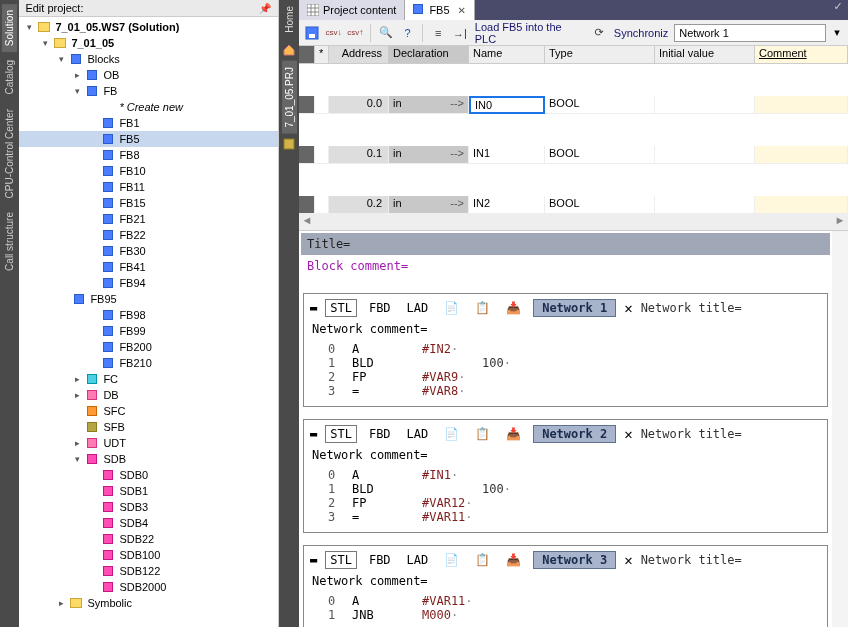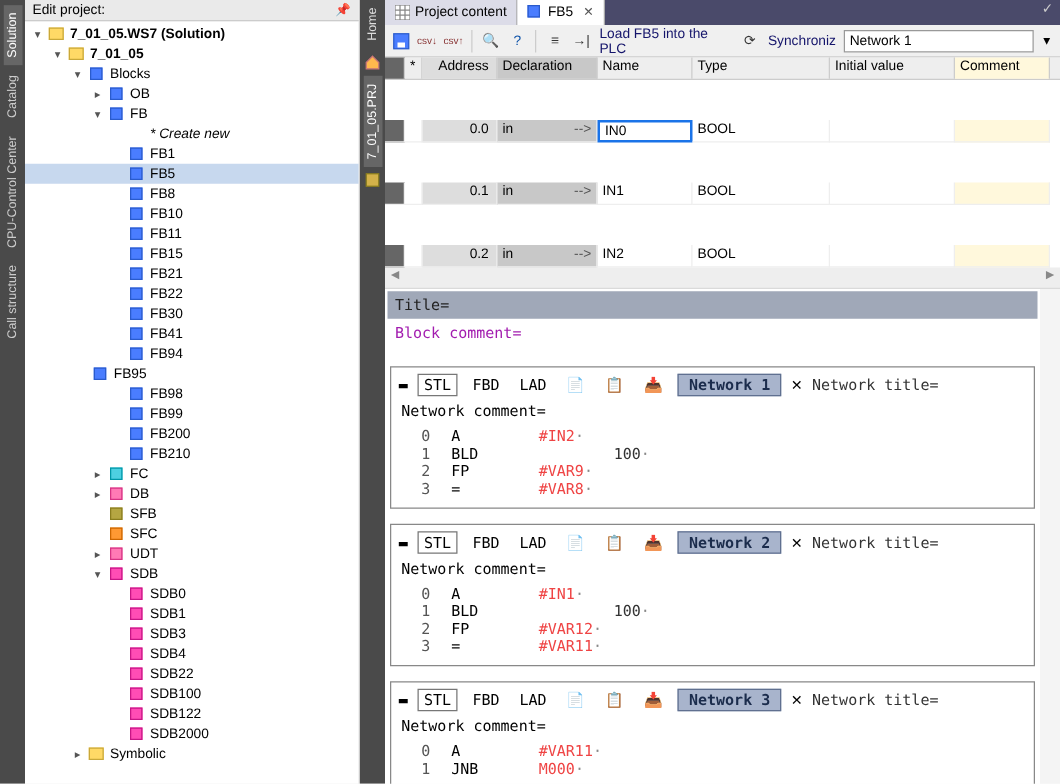--- a/index.html
+++ b/index.html
@@ -56,42 +56,42 @@
 .var-head > div { border-right: 1px solid #ccc; padding: 1px 4px; font-size: 11px; }
 .var-row { display: flex; height: 18px; margin-top: 32px; }
 .var-row > div { border-right: 1px solid #eee; border-bottom: 1px solid #eee; padding: 1px 4px; font-size: 11px; }
 .vc-mark { width: 16px; background: #666; }
 .vc-star { width: 14px; }
 .vc-addr { width: 60px; text-align: right; background: #ddd; padding-right: 6px !important; }
 .vc-decl { width: 80px; background: #c8c8c8; }
 .vc-name { width: 76px; }
 .vc-type { width: 110px; }
 .vc-init { width: 100px; }
-.vc-comm { width: 76px; background: #fff8dc; }
+.vc-comm { width: 93px; background: #fff8dc; text-decoration: underline; }
 .var-row.sel .vc-name { border: 2px solid #1a73e8; background: #fff; }
 .var-scroll { height: 16px; background: #eee; display: flex; }
 .var-scroll-track { flex: 1; }
 .var-scroll-btn { width: 16px; text-align: center; color: #888; }
 
 .code-area { flex: 1; overflow: auto; background: #fff; padding: 2px; font-family: Consolas, monospace; }
 .title-block { background: #a0a8b8; color: #222; padding: 4px 6px; margin-bottom: 2px; font-family: Consolas, monospace; font-size: 12px; }
 .block-comment { background: #fff; color: #a21caf; padding: 2px 6px 12px 6px; margin-bottom: 8px; font-family: Consolas, monospace; font-size: 12px; }
 .net-block { border: 1px solid #888; margin: 6px 2px 12px 2px; padding: 4px 6px; }
 .net-toolbar { display: flex; align-items: center; gap: 8px; height: 20px; font-size: 12px; }
 .net-tb-item { padding: 1px 4px; cursor: pointer; }
 .net-tb-item.boxed { border: 1px solid #777; }
 .net-badge { background: #a8b4cc; border: 1px solid #607090; padding: 1px 8px; font-weight: bold; color: #1b2c4c; }
 .net-x { font-weight: bold; font-size: 14px; }
 .net-title { font-family: Consolas, monospace; color: #333; }
 .net-comment { padding: 4px 2px; font-family: Consolas, monospace; font-size: 12px; }
 .stl { font-family: Consolas, monospace; font-size: 12px; padding: 2px 2px 4px 18px; }
 .stl-row { display: flex; }
 .stl-ln { width: 24px; color: #555; }
 .stl-op { width: 70px; }
-.stl-arg { color: #ef4444; }
+.stl-arg { color: #7f1d1d; }
 .stl-arg2 { padding-left: 60px; color: #333; }
 .dots { color: #888; letter-spacing: -1px; }
 
 .scroll-v { width: 16px; background: #f4f4f4; }
 svg { display: block; }
 </style>
 </head>
 <body>
 
 <div class="vbar">
@@ -277,30 +277,30 @@
       <div class="tree-row" style="padding-left: 52px;">
         <span class="tree-caret">▸</span>
         <span class="tree-ico">
           <span class="ico-block ico-pink"></span>
         </span>
         <span class="tree-label">DB</span>
       </div>
       <div class="tree-row" style="padding-left: 52px;">
         <span class="tree-caret empty">·</span>
         <span class="tree-ico">
+          <span class="ico-block ico-orange"></span>
+        </span>
+        <span class="tree-label">SFC</span>
+      </div>
+      <div class="tree-row" style="padding-left: 52px;">
+        <span class="tree-caret empty">·</span>
+        <span class="tree-ico">
           <span class="ico-block ico-olive"></span>
         </span>
         <span class="tree-label">SFB</span>
-      </div>
-      <div class="tree-row" style="padding-left: 52px;">
-        <span class="tree-caret empty">·</span>
-        <span class="tree-ico">
-          <span class="ico-block ico-orange"></span>
-        </span>
-        <span class="tree-label">SFC</span>
       </div>
       <div class="tree-row" style="padding-left: 52px;">
         <span class="tree-caret">▸</span>
         <span class="tree-ico">
           <span class="ico-block ico-pink"></span>
         </span>
         <span class="tree-label">UDT</span>
       </div>
       <div class="tree-row" style="padding-left: 52px;">
         <span class="tree-caret">▾</span>

